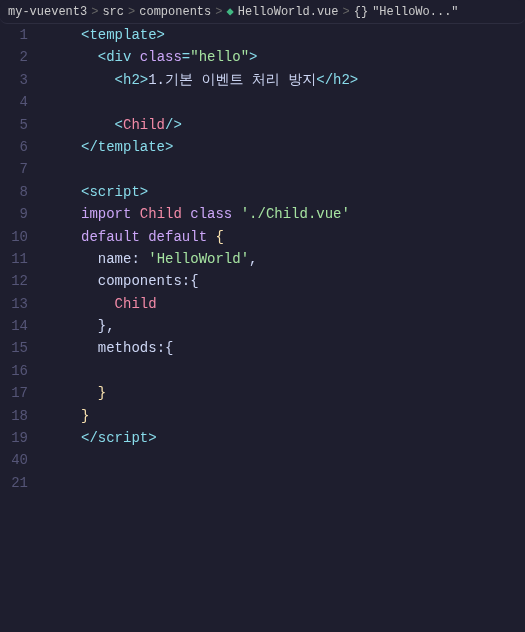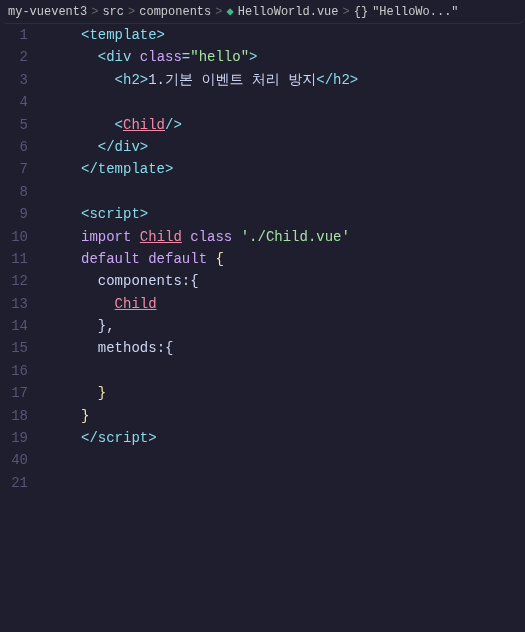--- a/index.html
+++ b/index.html
@@ -86,21 +86,20 @@
     .component { color: #f38ba8; }
     .property { color: #cdd6f4; }
     .bracket { color: #f9e2af; }
     .import-keyword { color: #cba6f7; }
     .from-keyword { color: #cba6f7; }
     .plain { color: #cdd6f4; }
     .export-keyword { color: #cba6f7; }
     .default-keyword { color: #cba6f7; }
 
     .underline-red-straight {
-      text-decoration: underline;
       text-decoration-color: #f38ba8;
     }
   </style>
 </head>
 <body>
 
 <div class="breadcrumb-bar">
   <span>my-vuevent3</span>
   <span class="separator">&gt;</span>
   <span>src</span>
@@ -145,32 +144,32 @@
     <span class="code-line"><span class="tag">&lt;template&gt;</span></span>
 
     <span class="code-line">  <span class="tag">&lt;div </span><span class="attr-name">class</span><span class="tag">=</span><span class="attr-value">"hello"</span><span class="tag">&gt;</span></span>
 
     <span class="code-line">    <span class="tag">&lt;h2&gt;</span><span class="plain">1.기본 이벤트 처리 방지</span><span class="tag">&lt;/h2&gt;</span></span>
 
     <span class="code-line"> </span>
 
     <span class="code-line">    <span class="tag">&lt;</span><span class="component underline-red-straight">Child</span><span class="tag">/&gt;</span></span>
 
-    <span class="code-line">  <span class="tag">&lt;/div&gt;</span></span>
 
     <span class="code-line"><span class="tag">&lt;/template&gt;</span></span>
 
     <span class="code-line"> </span>
 
     <span class="code-line"><span class="tag">&lt;script&gt;</span></span>
 
     <span class="code-line"><span class="import-keyword">import</span> <span class="component underline-red-straight">Child</span> <span class="from-keyword">class</span> <span class="string">'./Child.vue'</span></span>
 
     <span class="code-line"><span class="export-keyword">default</span> <span class="default-keyword">default</span> <span class="bracket">{</span></span>
 
+    <span class="code-line">  <span class="property">name</span><span class="plain">: </span><span class="string">'HelloWorld'</span><span class="plain">,</span></span>
 
     <span class="code-line">  <span class="property">components</span><span class="plain">:{</span></span>
 
     <span class="code-line">    <span class="component underline-red-straight">Child</span></span>
 
     <span class="code-line">  <span class="plain">},</span></span>
 
     <span class="code-line">  <span class="property">methods</span><span class="plain">:{</span></span>
 
     <span class="code-line"> </span>

